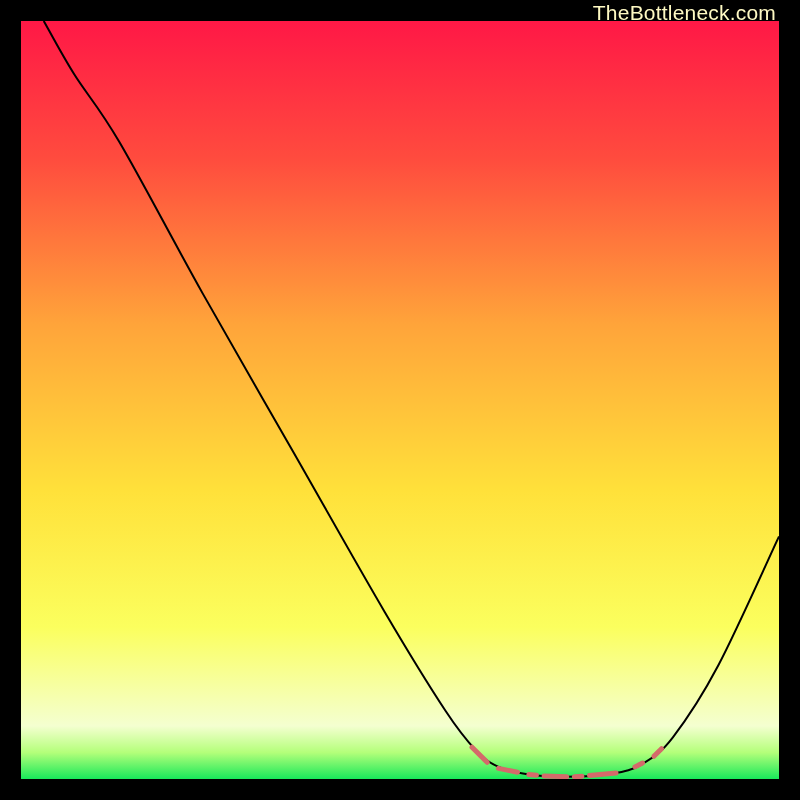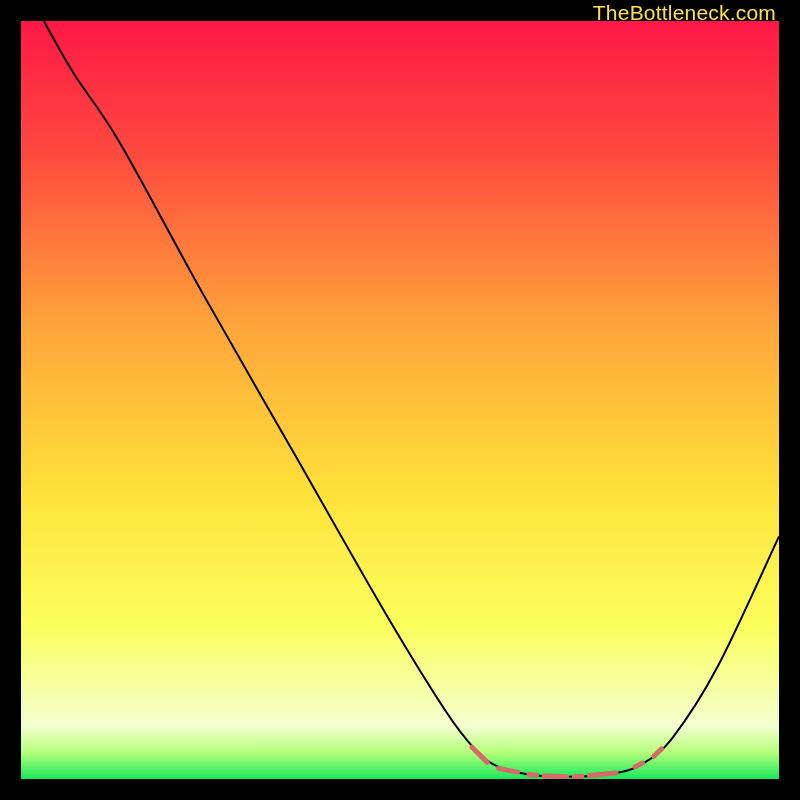--- a/index.html
+++ b/index.html
@@ -16,21 +16,21 @@
     left: 21px;
     top: 21px;
     width: 758px;
     height: 758px;
     background: #000;
   }
   .watermark {
     position: absolute;
     top: 1px;
     right: 24px;
-    color: #fde047;
+    color: #fef9c3;
     font-size: 21px;
     font-weight: 500;
     letter-spacing: 0.2px;
   }
   svg {
     display: block;
   }
 </style>
 </head>
 <body>

